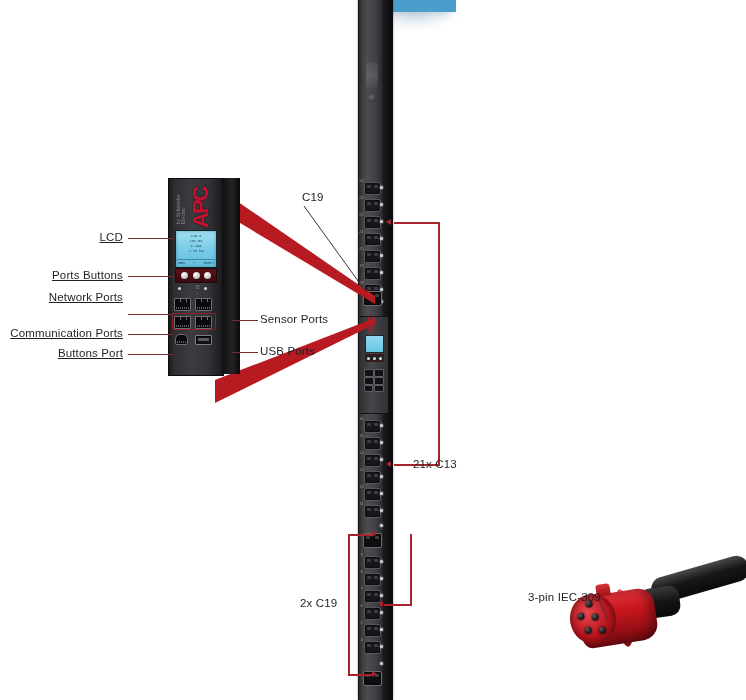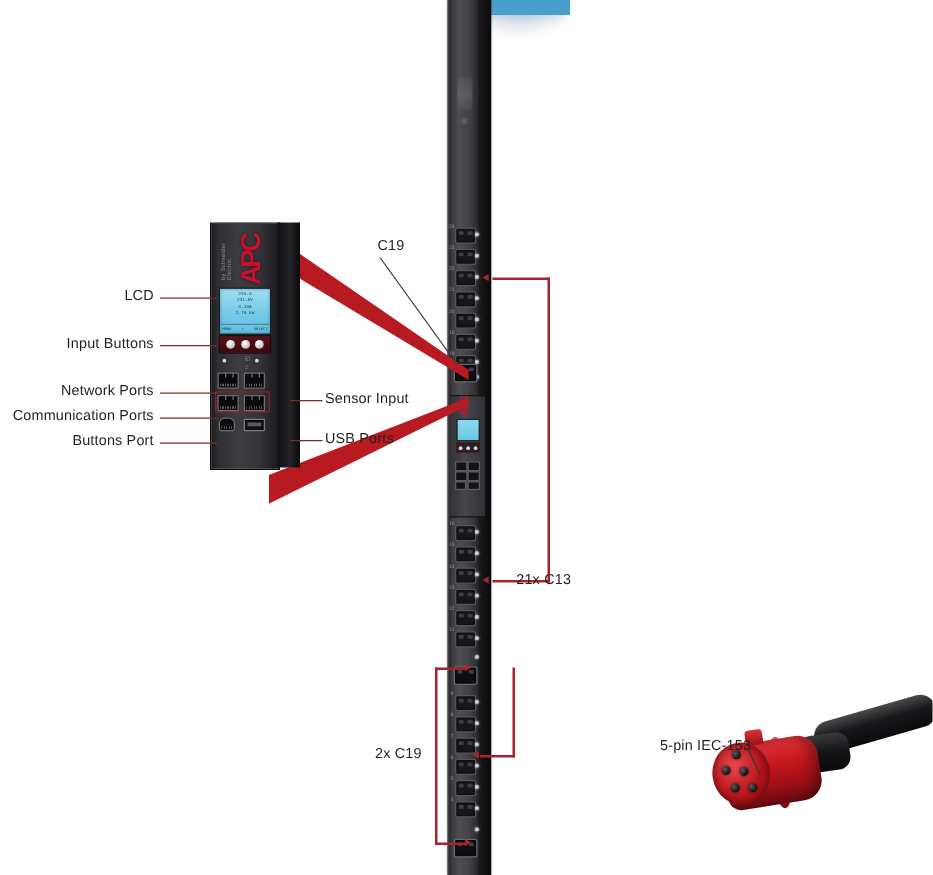--- a/index.html
+++ b/index.html
@@ -14,21 +14,21 @@
 
   
   .lbl{
     position:absolute;
     font-size:11.5px;
     color:#231f20;
     white-space:nowrap;
     letter-spacing:.15px;
     line-height:1;
   }
-  .lbl.r{text-align:right;}
+  .lbl.r{text-align:right;text-decoration:underline;}
 
   
   .leader{position:absolute;background:#7a2b2b;height:1px;}
 
   
   .pdu{
     position:absolute;
     left:358px;top:0px;width:33px;height:700px;
     background:linear-gradient(90deg,#2b2b2d 0%,#3d3d40 16%,#4a4a4d 34%,#35353a 58%,#1d1d20 78%,#121214 100%);
     border-left:1px solid #141416;
@@ -458,34 +458,34 @@
       </div>
       <div class="port usb" style="left:21px;top:37px">
         <div class="bar"></div>
       </div>
     </div>
   </div>
 
   <div class="lbl r" style="left:60px;top:232px;width:63px">LCD</div>
   <div class="leader" style="left:128px;top:238px;width:46px"></div>
 
-  <div class="lbl r" style="left:20px;top:270px;width:103px">Input Buttons</div>
+  <div class="lbl r" style="left:20px;top:270px;width:103px">Ports Buttons</div>
   <div class="leader" style="left:128px;top:276px;width:46px"></div>
 
-  <div class="lbl r" style="left:18px;top:308px;width:105px">Network Ports</div>
+  <div class="lbl r" style="left:18px;top:292px;width:105px">Network Ports</div>
   <div class="leader" style="left:128px;top:314px;width:46px"></div>
 
   <div class="lbl r" style="left:-5px;top:328px;width:128px">Communication Ports</div>
   <div class="leader" style="left:128px;top:334px;width:46px"></div>
 
   <div class="lbl r" style="left:40px;top:348px;width:83px">Buttons Port</div>
   <div class="leader" style="left:128px;top:354px;width:46px"></div>
 
   <div class="leader" style="left:232px;top:320px;width:26px"></div>
-  <div class="lbl" style="left:260px;top:314px">Sensor Input</div>
+  <div class="lbl" style="left:260px;top:314px">Sensor Ports</div>
 
   <div class="leader" style="left:232px;top:352px;width:26px"></div>
   <div class="lbl" style="left:260px;top:346px">USB Ports</div>
 
   <div class="lbl" style="left:302px;top:192px">C19</div>
   <svg style="position:absolute;left:300px;top:202px;width:72px;height:94px" viewBox="0 0 72 94">
     <line x1="4" y1="4" x2="66" y2="90" stroke="#3a3335" stroke-width="1"></line>
   </svg>
 
   <div class="brk" style="left:380px;top:218px;width:80px;height:252px">
@@ -519,18 +519,18 @@
     <div class="plug-body"></div>
     <div class="plug-tab"></div>
     <div class="plug-face">
       <div class="pin" style="left:18px;top:6px"></div>
       <div class="pin" style="left:8px;top:17px"></div>
       <div class="pin" style="left:22px;top:20px"></div>
       <div class="pin" style="left:13px;top:32px"></div>
       <div class="pin" style="left:27px;top:34px"></div>
     </div>
   </div>
-  <div class="lbl" style="left:528px;top:592px">5-pin IEC-153</div>
+  <div class="lbl" style="left:528px;top:592px">3-pin IEC-309</div>
   <svg style="position:absolute;left:596px;top:596px;width:20px;height:26px" viewBox="0 0 20 26">
     <line x1="2" y1="2" x2="12" y2="24" stroke="#3a3335" stroke-width="1"></line>
   </svg>
 
 </div>
 
 </body></html>

